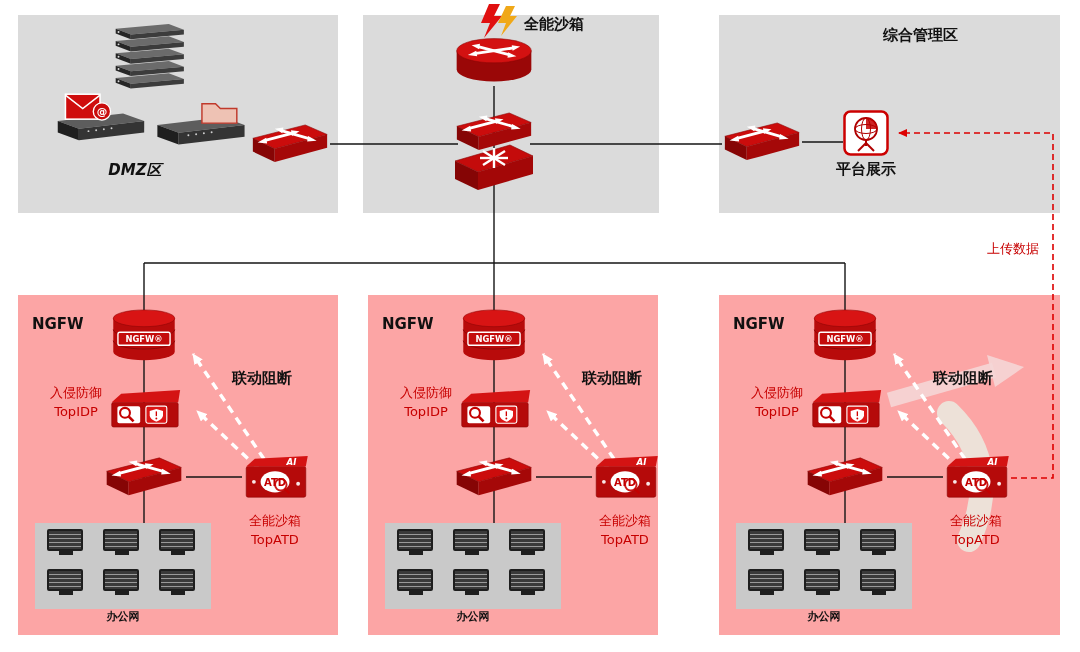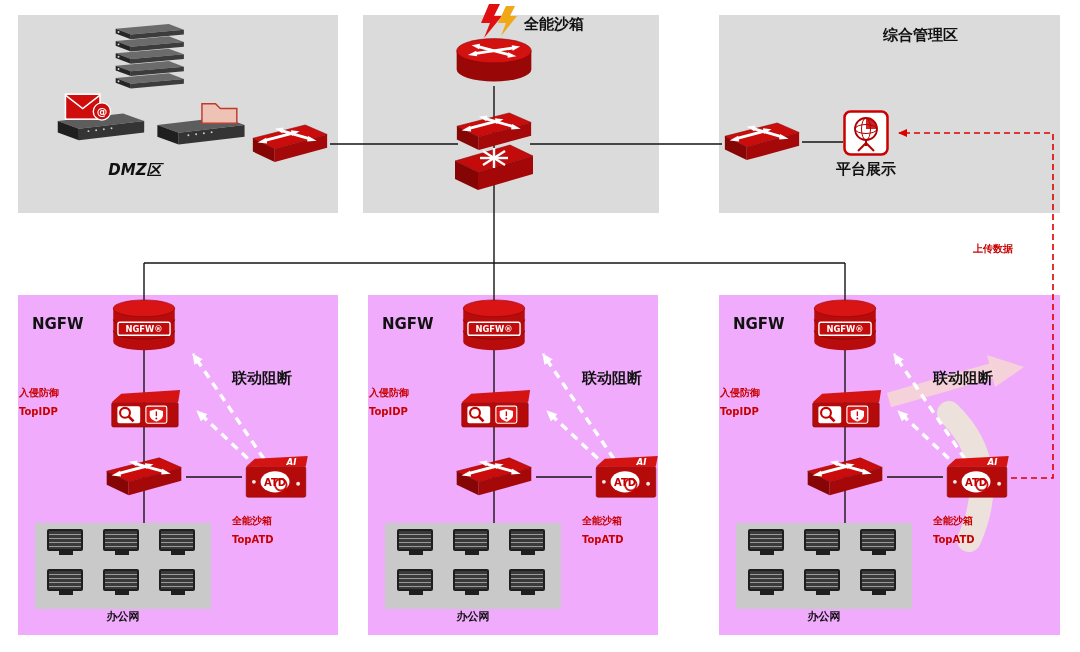--- a/index.html
+++ b/index.html
@@ -1,40 +1,40 @@
 <!DOCTYPE html>
 <html><head>
 <meta charset="utf-8">
 <style>
   html,body{margin:0;padding:0;background:#fff;}
   .stage{position:relative;width:1080px;height:652px;background:#fff;overflow:hidden;
          font-family:"DejaVu Sans","Liberation Sans",sans-serif;}
   .zone{position:absolute;background:#dbdbdb;}
-  .branch{position:absolute;top:295px;height:340px;background:#f0abfc;}
+  .branch{position:absolute;top:295px;height:340px;background:#fca5a5;}
   .lbl{position:absolute;font-weight:bold;font-size:15px;color:#111;z-index:3;white-space:nowrap;}
   .lbl.ctr{text-align:center;white-space:normal;}
-  .red-lbl{position:absolute;font-weight:bold;font-size:10px;color:#c70000;z-index:3;
-           line-height:19px;text-align:left;}
+  .red-lbl{position:absolute;font-weight:normal;font-size:13px;color:#c70000;z-index:3;
+           line-height:19px;text-align:center;}
   .dev{position:absolute;z-index:3;}
   .dev svg{display:block;}
   #wires{position:absolute;left:0;top:0;z-index:2;}
   .wire{stroke:#141414;stroke-width:1.4;fill:none;}
   .redwire{stroke:#dd0000;stroke-width:1.6;stroke-dasharray:6 4;fill:none;}
   .wdash{stroke:#ffffff;stroke-width:3.4;stroke-dasharray:8 6;fill:none;}
   .office{position:absolute;background:#c9c9c9;z-index:1;}
   .office-lbl{position:absolute;font-weight:bold;font-size:11px;color:#111;z-index:3;text-align:center;}
   .pc{position:absolute;width:38px;height:28px;z-index:2;}
   .pc .scr{width:32px;height:18px;border:2px solid #1e1e1e;border-radius:2px;
            background:repeating-linear-gradient(#3a3a3a 0 3px,#9a9a9a 3px 4px);}
   .pc::after{content:"";position:absolute;left:12px;top:22px;width:14px;height:4px;background:#1e1e1e;}
   .deco{position:absolute;left:0;top:0;z-index:1;}
   
   .ngfw-lbl{left:14px;top:20px;}
-  .ngfw-dev{left:90px;top:4px;}
-  .idp-txt{left:1px;top:88px;width:86px;}
+  .ngfw-dev{left:90px;top:14px;}
+  .idp-txt{left:15px;top:88px;width:86px;}
   .idp-dev{left:88px;top:92px;}
   .block-lbl{left:186px;top:74px;margin-left:28px;}
   .sw-dev{left:84px;top:160px;}
   .atd-dev{left:224px;top:158px;}
   .atd-txt{left:214px;top:216px;width:86px;}
   .office{left:17px;top:228px;width:176px;height:86px;}
   .office-lbl{left:17px;top:314px;width:176px;}
   .p1{left:12px;top:6px;} .p2{left:68px;top:6px;} .p3{left:124px;top:6px;}
   .p4{left:12px;top:46px;} .p5{left:68px;top:46px;} .p6{left:124px;top:46px;}
 </style>

